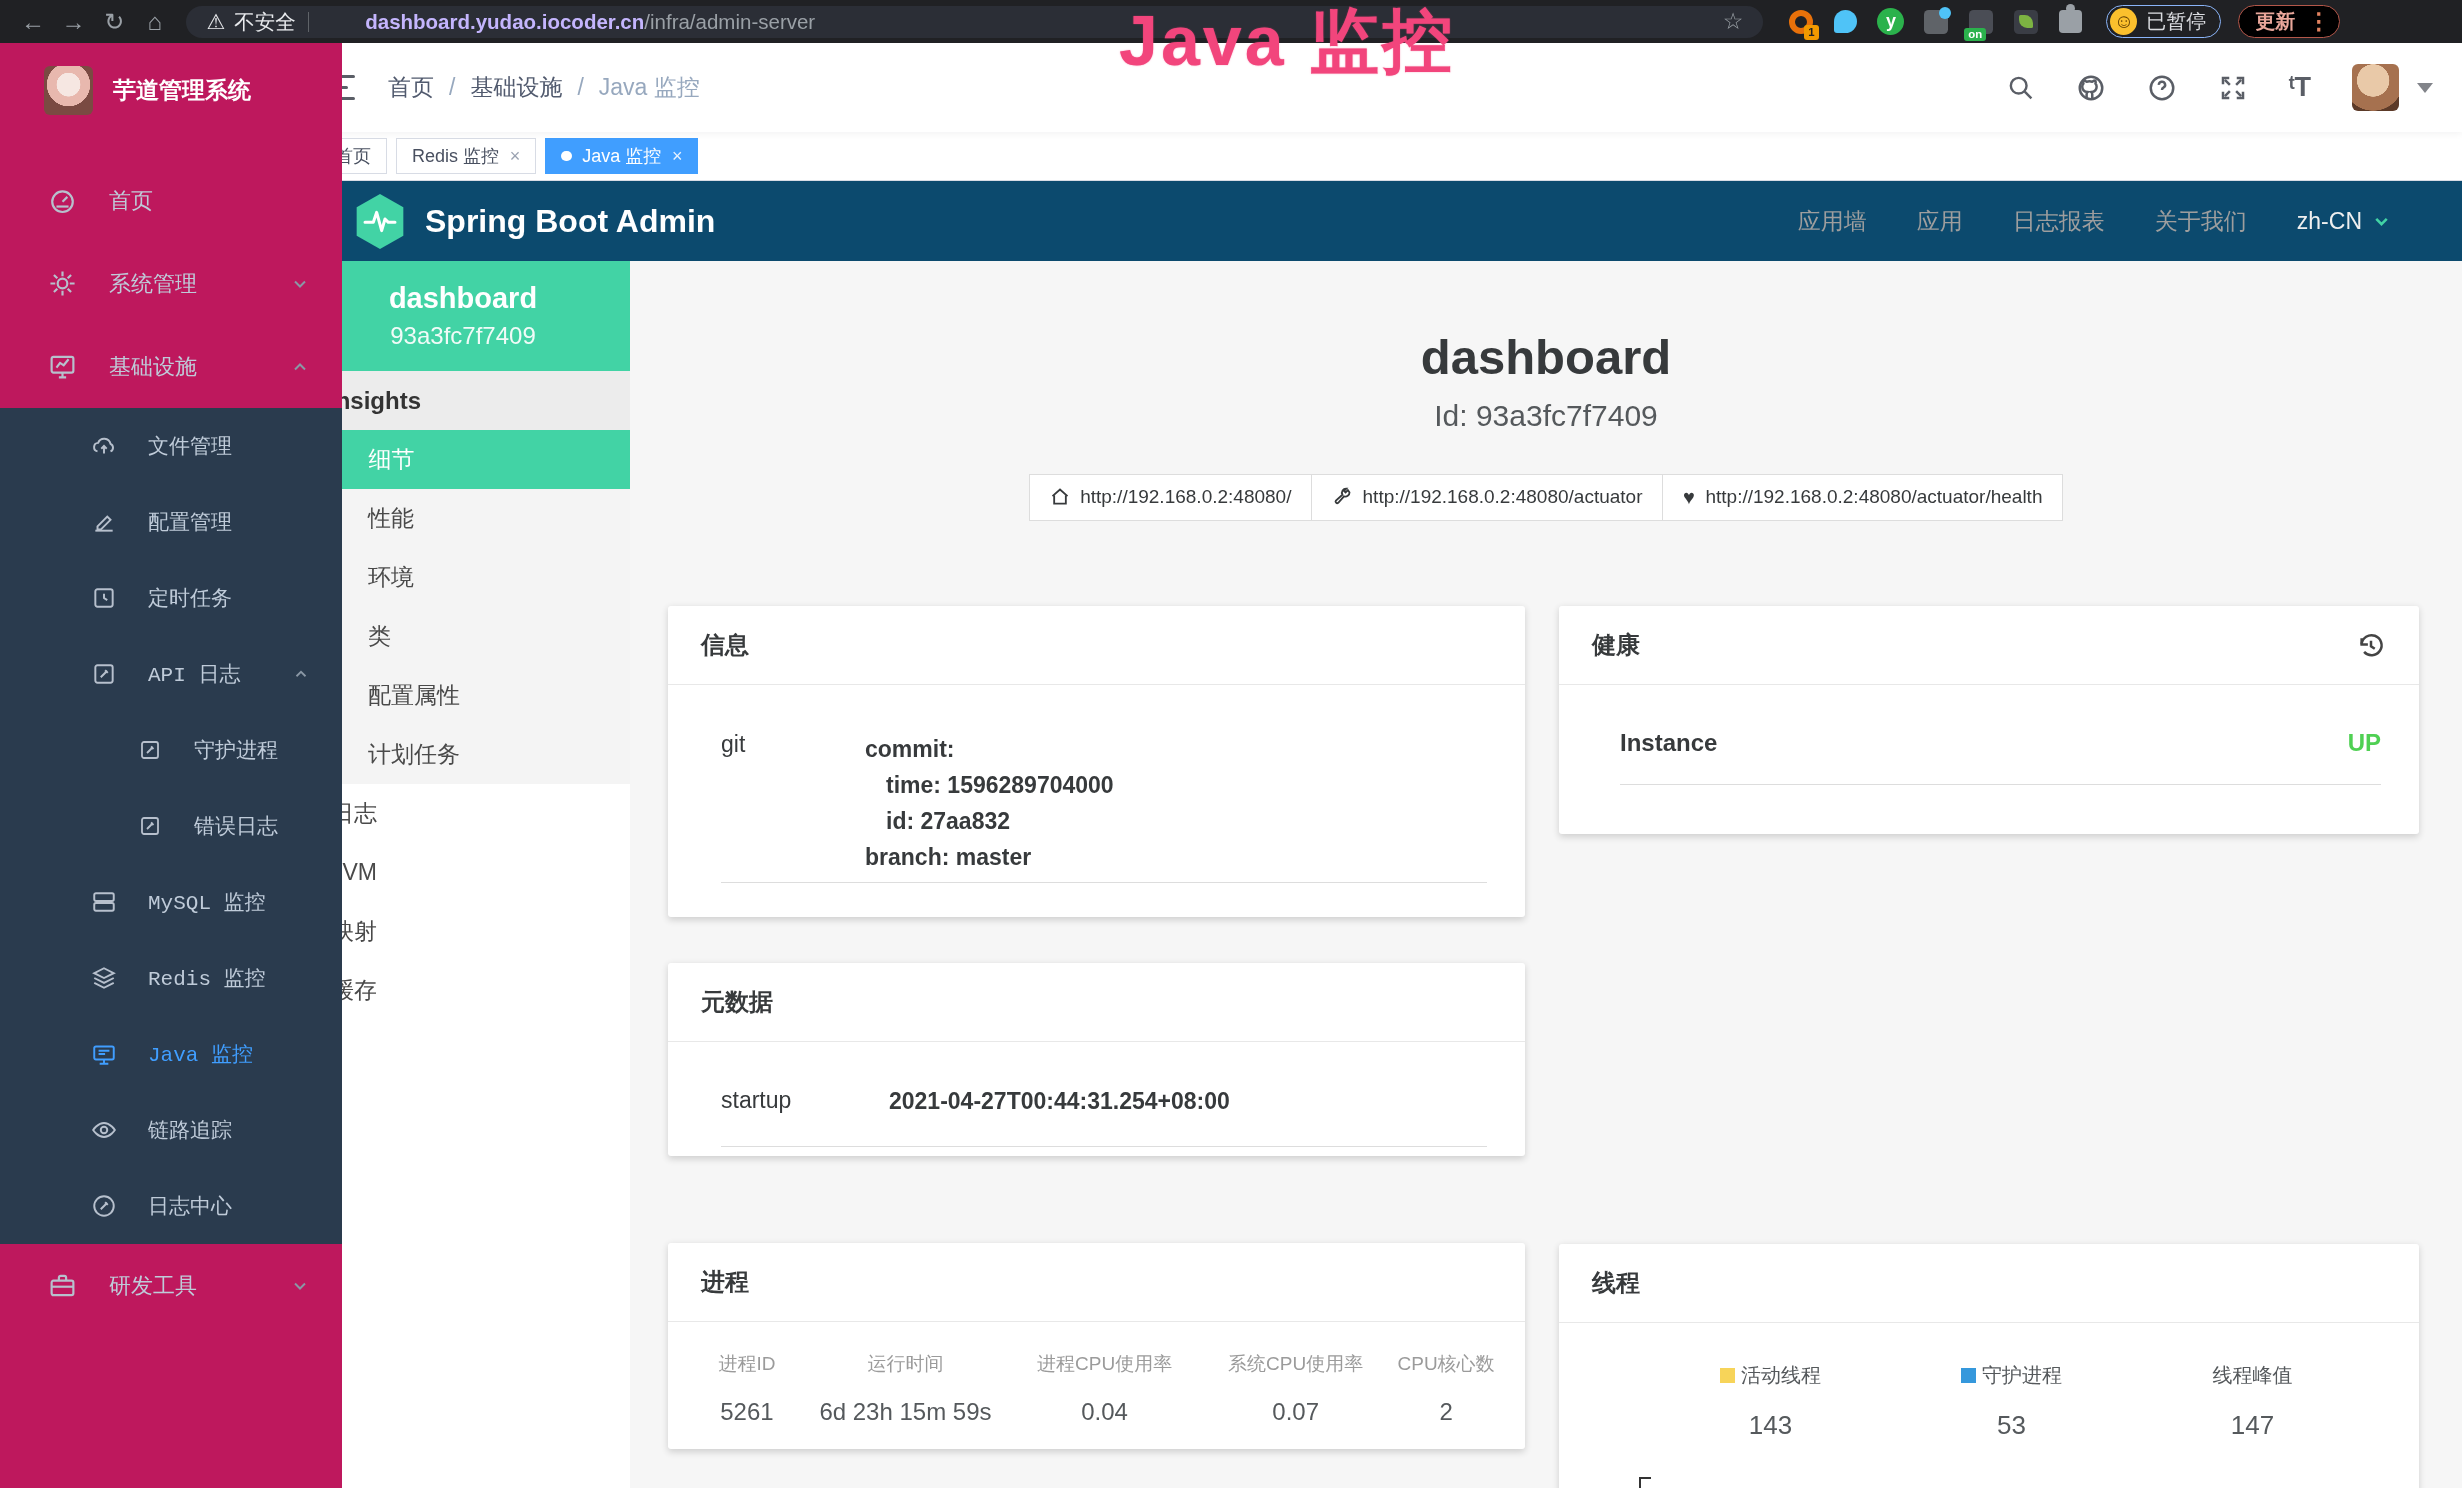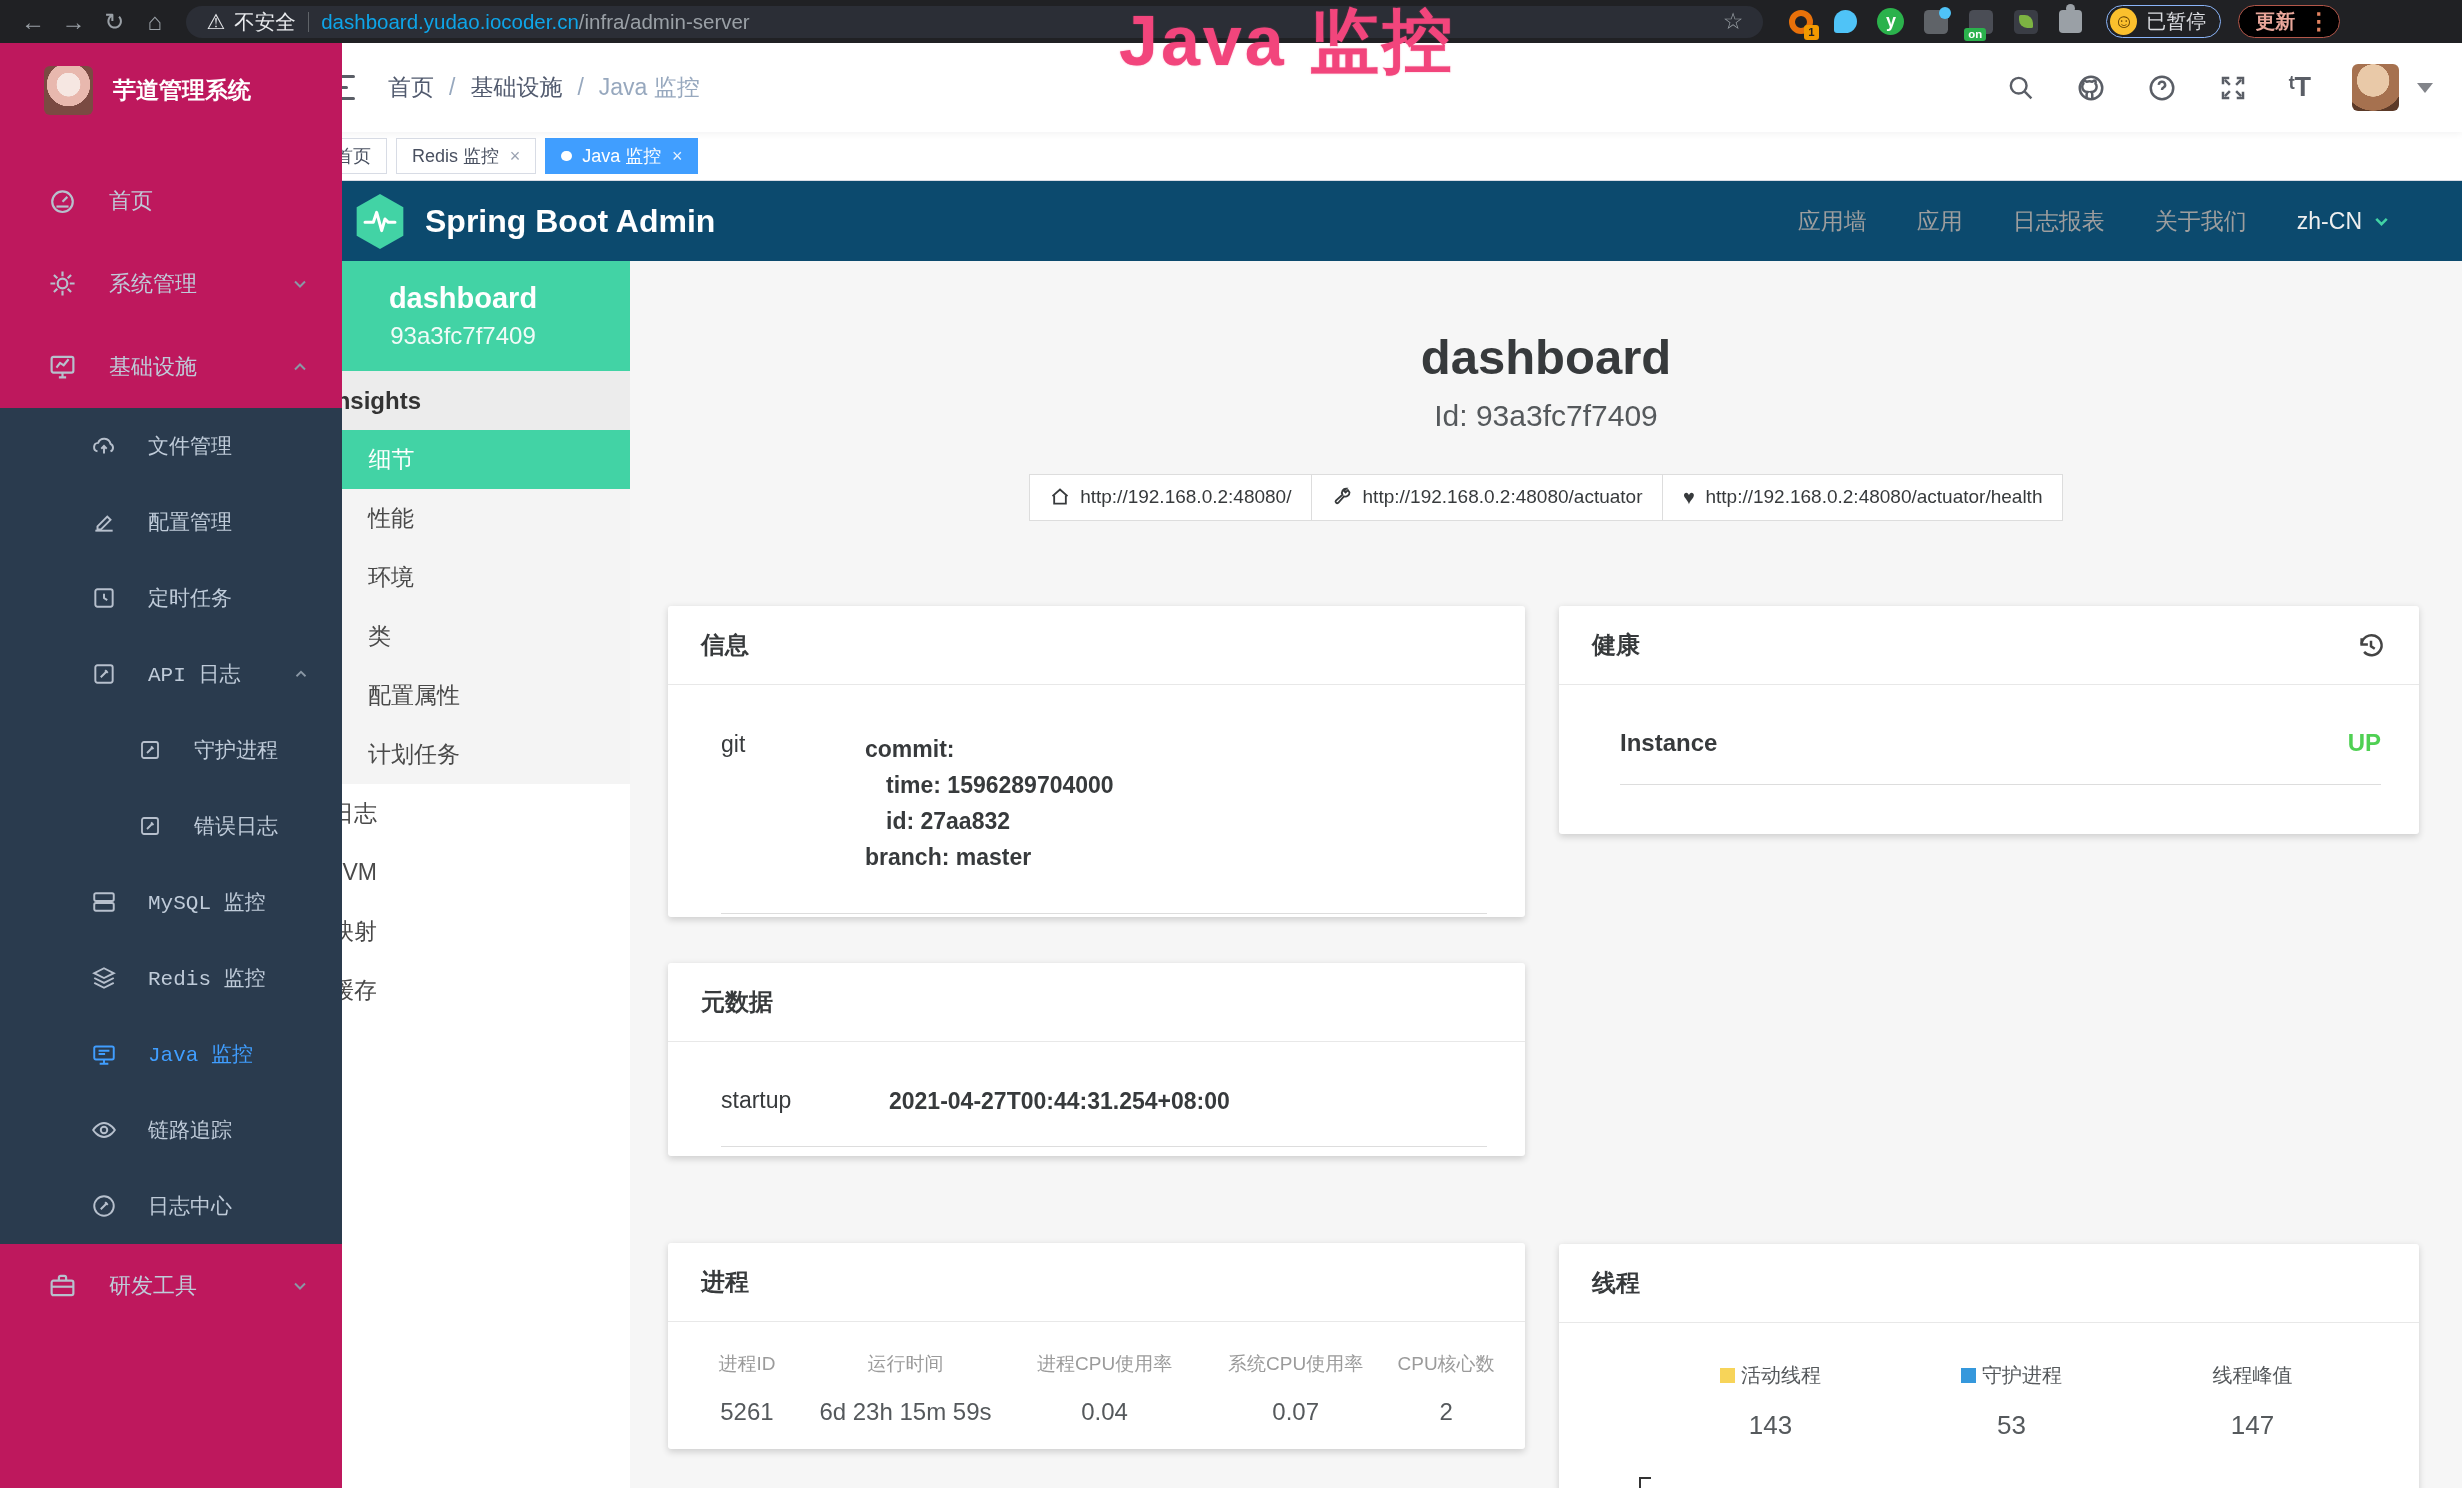--- a/index.html
+++ b/index.html
@@ -12,21 +12,21 @@
   .bbar { position:absolute; top:0; left:0; width:100%; height:43px; background:#202124;
           display:flex; align-items:center; padding:0 15px; gap:4.6px; z-index:40; }
   .nav-ic { width:36px; height:33px; display:flex; align-items:center; justify-content:center;
             font-size:24px; color:#9aa0a6; flex:0 0 auto; }
   .addr { width:1577px; height:32px; background:#2b2e36; border-radius:16px; display:flex;
           align-items:center; padding:0 20px; gap:12px; margin-left:9px; }
   .addr .warn { display:flex; align-items:center; gap:9px; color:#e8eaed; font-size:20.5px; }
   .addr .warn .tri { font-size:21px; color:#e8eaed; }
   .addr .sep { width:1.5px; height:20px; background:#5f6368; }
   .urltext { font-size:20.5px; }
-  .urltext .host { color:#0ea5e9; font-weight:400; }
+  .urltext .host { color:#c4b5fd; font-weight:700;margin-left:44px; }
   .urltext .path { color:#9aa0a6; }
   .addr .star { margin-left:auto; color:#9aa0a6; font-size:23px; }
   .exts { display:flex; align-items:center; gap:15px; margin-left:18px; }
   .ext { position:relative; width:30px; height:30px; display:flex; align-items:center; justify-content:center; }
   .ext .donut { width:24px; height:24px; border-radius:50%; border:6.8px solid #e8710a; }
   .ext .badge1 { position:absolute; right:-3px; bottom:-3px; width:15px; height:15px; background:#f29900;
                  color:#202124; font-size:11.4px; font-weight:700; display:flex; align-items:center; justify-content:center; border-radius:3px; }
   .ext .pin { width:23px; height:23px; border-radius:50% 50% 50% 3px; background:#4fc3f7; }
   .ext .ycirc { width:27px; height:27px; border-radius:50%; background:#2bb24c; color:#fff; font-size:18px;
                 font-weight:700; display:flex; align-items:center; justify-content:center; }
@@ -124,21 +124,21 @@
 
   .cards { display:flex; align-items:flex-start; gap:34px; margin:85px 43px 0 38px; }
   .col-l { width:857px; flex:0 0 auto; }
   .col-r { flex:1; }
   .card { background:#fff; border-radius:3px; box-shadow:0 2.3px 7.6px rgba(0,0,0,.16); }
   .card-h { height:79px; display:flex; align-items:center; padding:0 33px; font-size:24px; font-weight:700;
             color:#373a3c; border-bottom:1.5px solid #e8e8e8; }
   .card-h .hist { margin-left:auto; color:#444; }
 
   .card.info { height:311px; }
-  .info-body { display:flex; margin:46px 38px 0 53px; border-bottom:1.5px solid #ddd; padding-bottom:38px; }
+  .info-body { display:flex; margin:46px 38px 0 53px; border-bottom:1.5px solid #ddd; padding-bottom:7px; }
   .kv-label { width:144px; flex:0 0 auto; font-size:23px; color:#373a3c; }
   .kv-val { font-size:23px; color:#373a3c; line-height:36px;font-weight:bold; }
   .kv-val .ind { padding-left:21px; }
 
   .card.meta { height:193px; margin-top:46px; }
   .meta-body { display:flex; align-items:center; margin:41px 38px 0 53px; border-bottom:1.5px solid #ddd; padding-bottom:27px; }
   .meta-body .kv-label { width:168px; }
 
   .card.process { height:206px; margin-top:87px; }
   .ptable { padding:29px 22px 0; }

